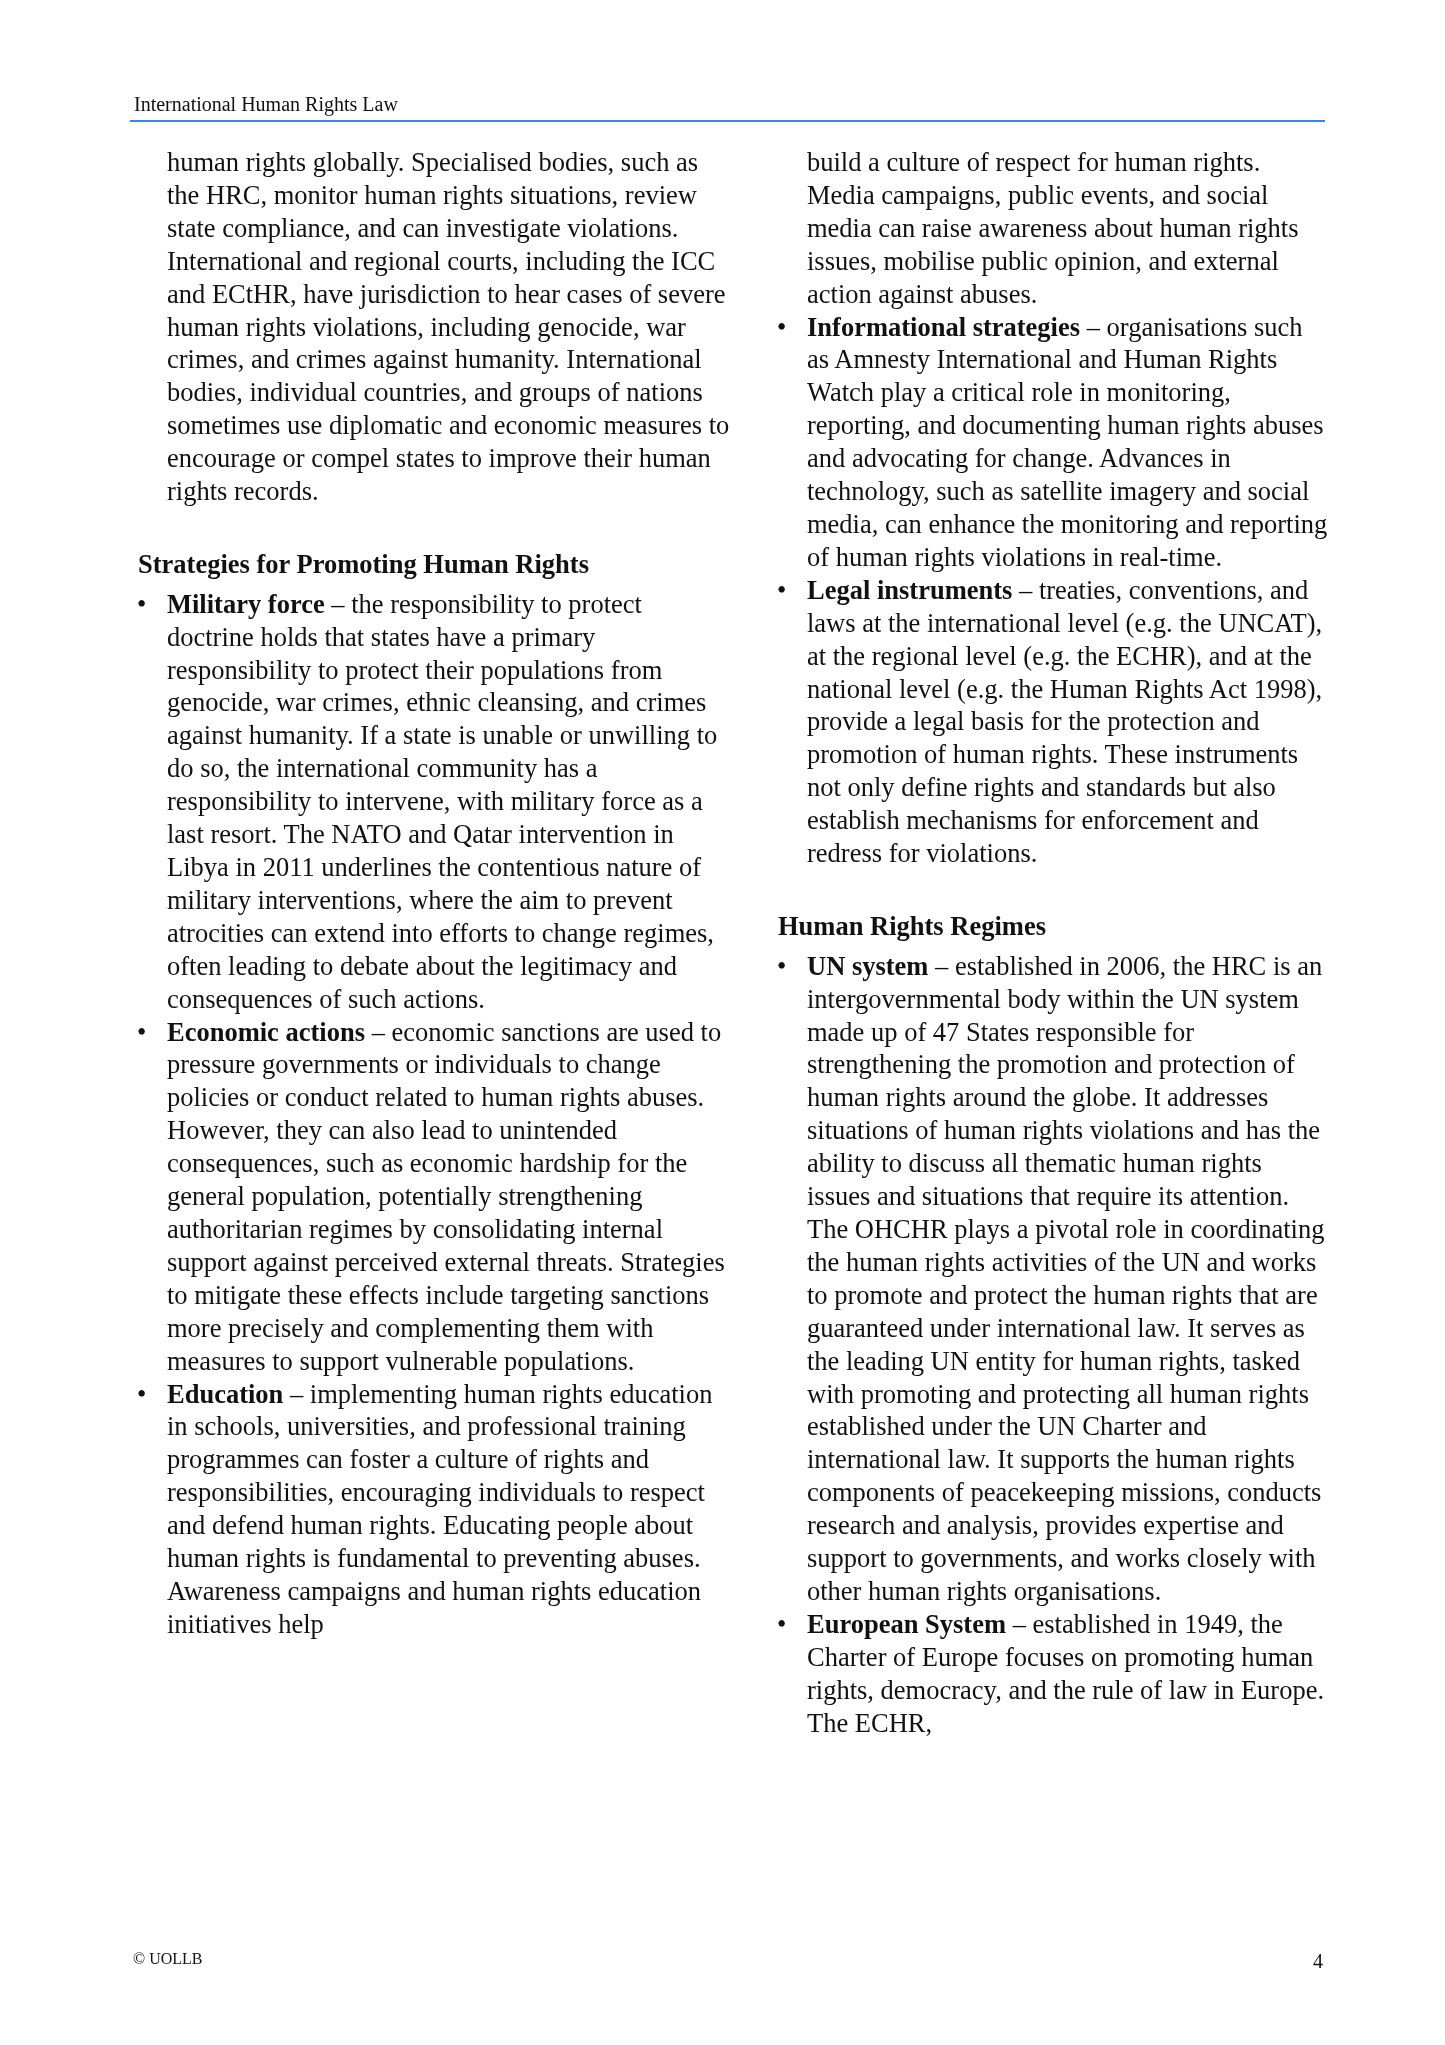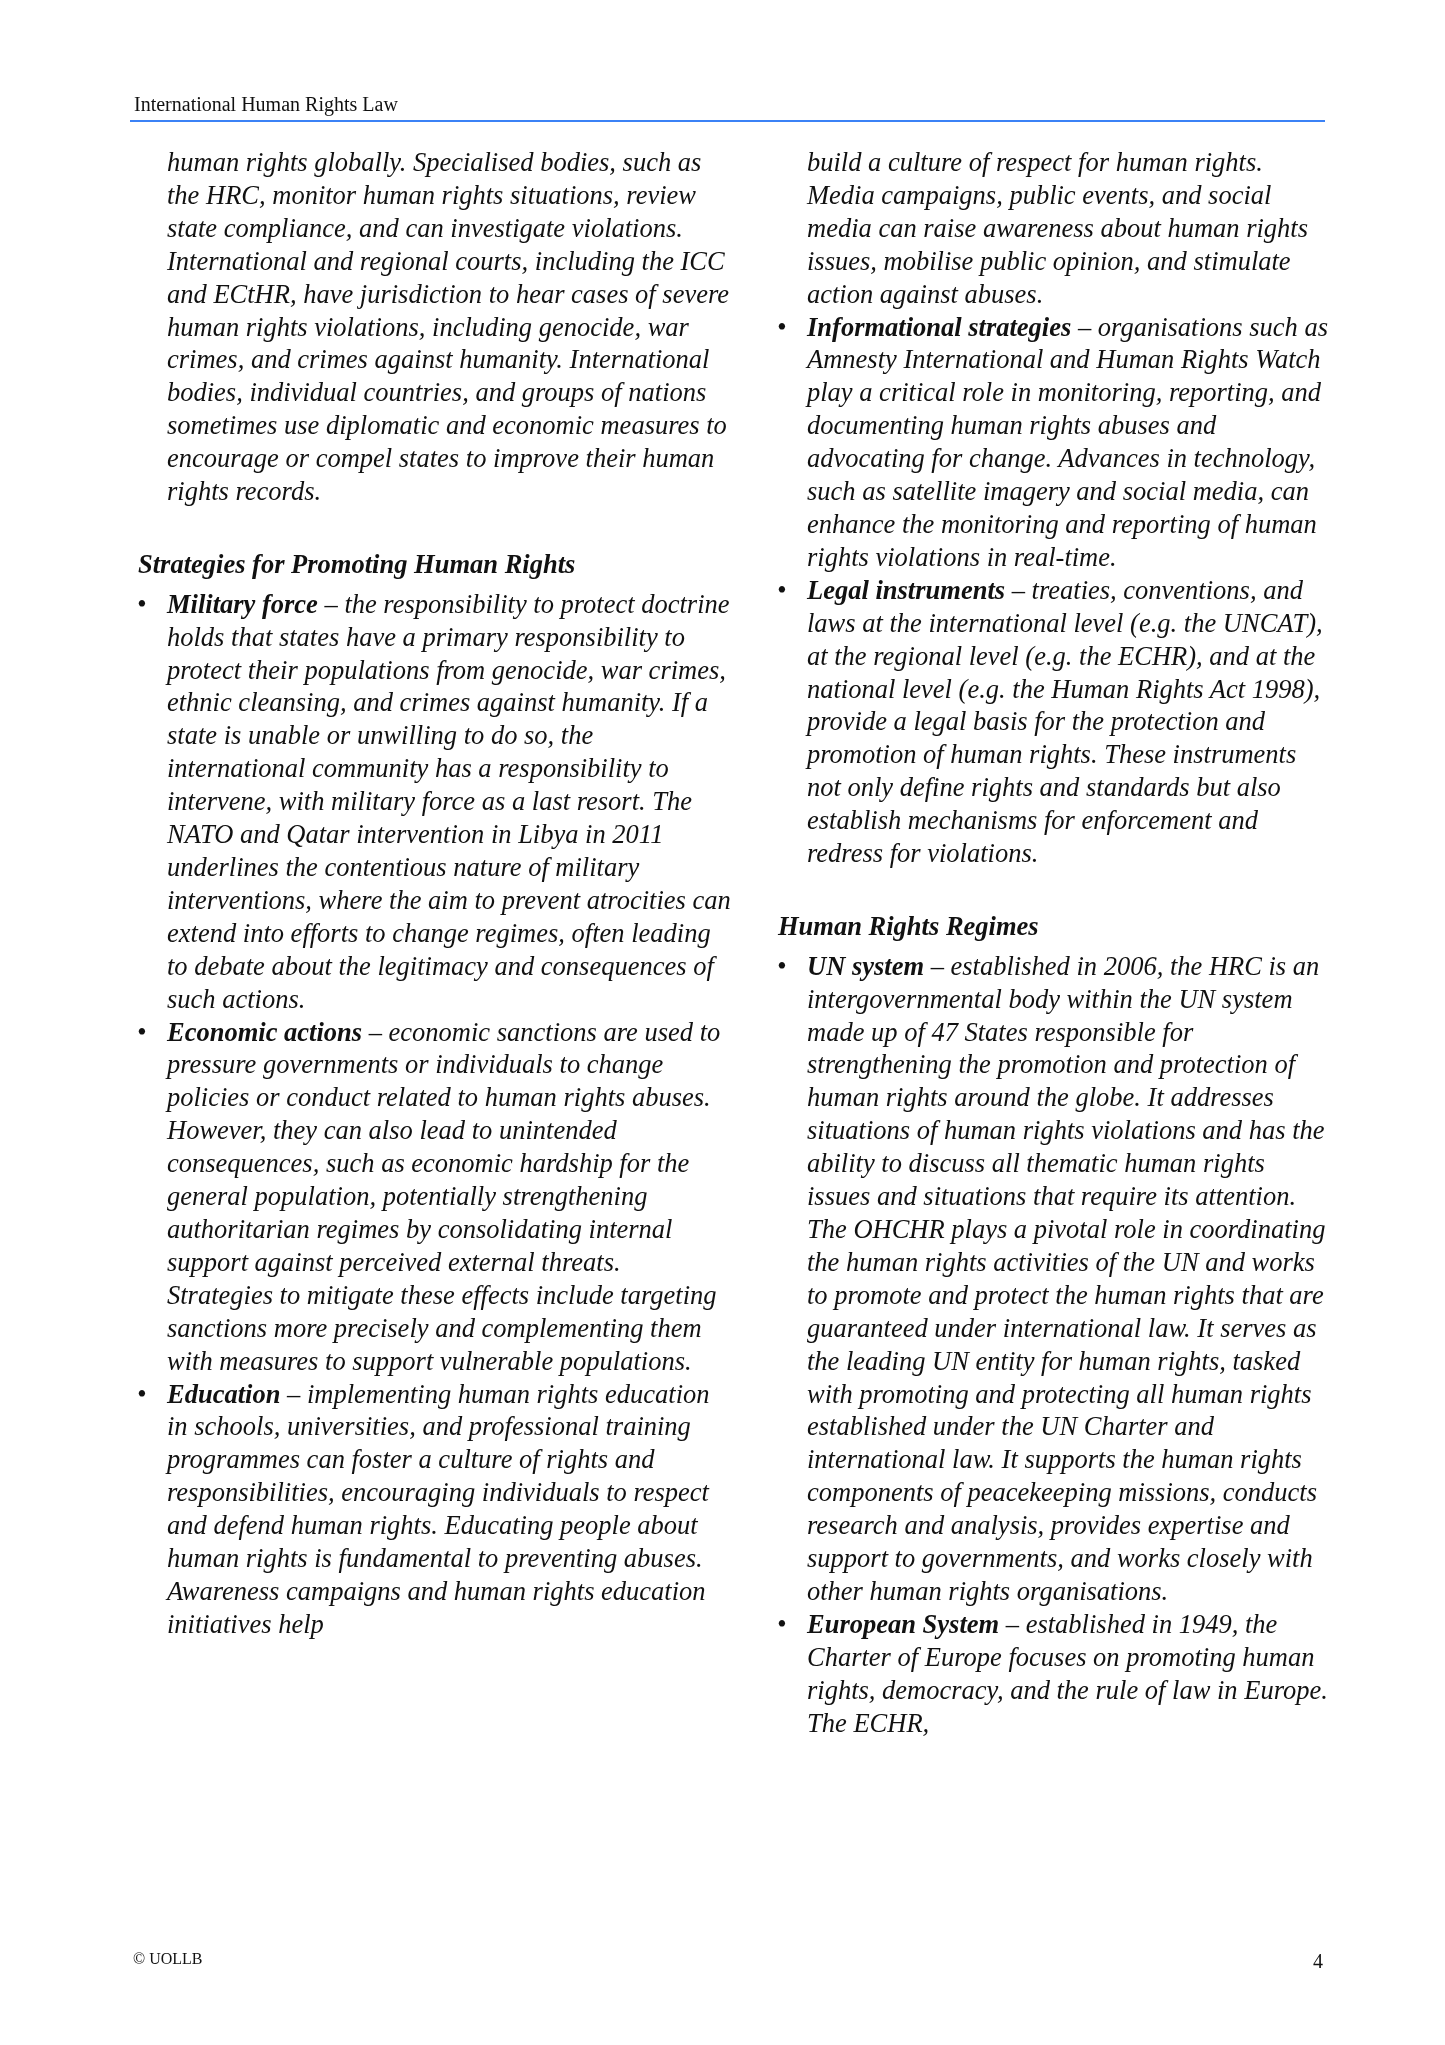--- a/index.html
+++ b/index.html
@@ -1,19 +1,19 @@
 <!DOCTYPE html>
 <html><head>
   <meta charset="utf-8">
   <style>
     html, body { margin: 0; padding: 0; background: #ffffff; }
     body { width: 1445px; height: 2045px; position: relative; overflow: hidden; color: #111111; font-family: "Liberation Serif", "DejaVu Serif", serif; }
     .header { position: absolute; left: 130px; top: 88px; width: 1195px; height: 32px; border-bottom: 2px solid #3b82f6; }
     .header-title { position: absolute; left: 4px; top: 4px; font-size: 20px; line-height: 24px; }
-    .col { position: absolute; top: 146px; font-size: 26.5px; line-height: 32.9px; font-style: italic; }
+    .col { position: absolute; top: 146px; font-size: 26.5px; line-height: 32.9px; }
     .col.left { left: 131px; width: 600px; }
     .col.right { left: 771px; width: 560px; }
     .para { margin: 0 0 0 36px; }
     .heading { font-weight: bold; margin: 7px; }
     .gap { height: 32.9px; }
     ul { list-style: none; margin: 0; padding: 0; }
     li { position: relative; padding-left: 36px; }
     li .bullet { position: absolute; left: 6px; top: 0; }
     li b { font-weight: bold; }
     .footer-left { position: absolute; left: 133px; top: 1950px; font-size: 16px; }
@@ -40,21 +40,21 @@
       <b>Economic actions</b><span> – economic sanctions are used to pressure governments or individuals to change policies or conduct related to human rights abuses. However, they can also lead to unintended consequences, such as economic hardship for the general population, potentially strengthening authoritarian regimes by consolidating internal support against perceived external threats. Strategies to mitigate these effects include targeting sanctions more precisely and complementing them with measures to support vulnerable populations.</span>
     </li>
     <li>
       <span class="bullet">•</span>
       <b>Education</b><span> – implementing human rights education in schools, universities, and professional training programmes can foster a culture of rights and responsibilities, encouraging individuals to respect and defend human rights. Educating people about human rights is fundamental to preventing abuses. Awareness campaigns and human rights education initiatives help</span>
     </li>
   </ul>
 </div>
 
 <div class="col right">
-  <p class="para">build a culture of respect for human rights. Media campaigns, public events, and social media can raise awareness about human rights issues, mobilise public opinion, and stimulate action against abuses.</p>
+  <p class="para">build a culture of respect for human rights. Media campaigns, public events, and social media can raise awareness about human rights issues, mobilise public opinion, and external action against abuses.</p>
   <ul>
     <li>
       <span class="bullet">•</span>
       <b>Informational strategies</b><span> – organisations such as Amnesty International and Human Rights Watch play a critical role in monitoring, reporting, and documenting human rights abuses and advocating for change. Advances in technology, such as satellite imagery and social media, can enhance the monitoring and reporting of human rights violations in real-time.</span>
     </li>
     <li>
       <span class="bullet">•</span>
       <b>Legal instruments</b><span> – treaties, conventions, and laws at the international level (e.g. the UNCAT), at the regional level (e.g. the ECHR), and at the national level (e.g. the Human Rights Act 1998), provide a legal basis for the protection and promotion of human rights. These instruments not only define rights and standards but also establish mechanisms for enforcement and redress for violations.</span>
     </li>
   </ul>

